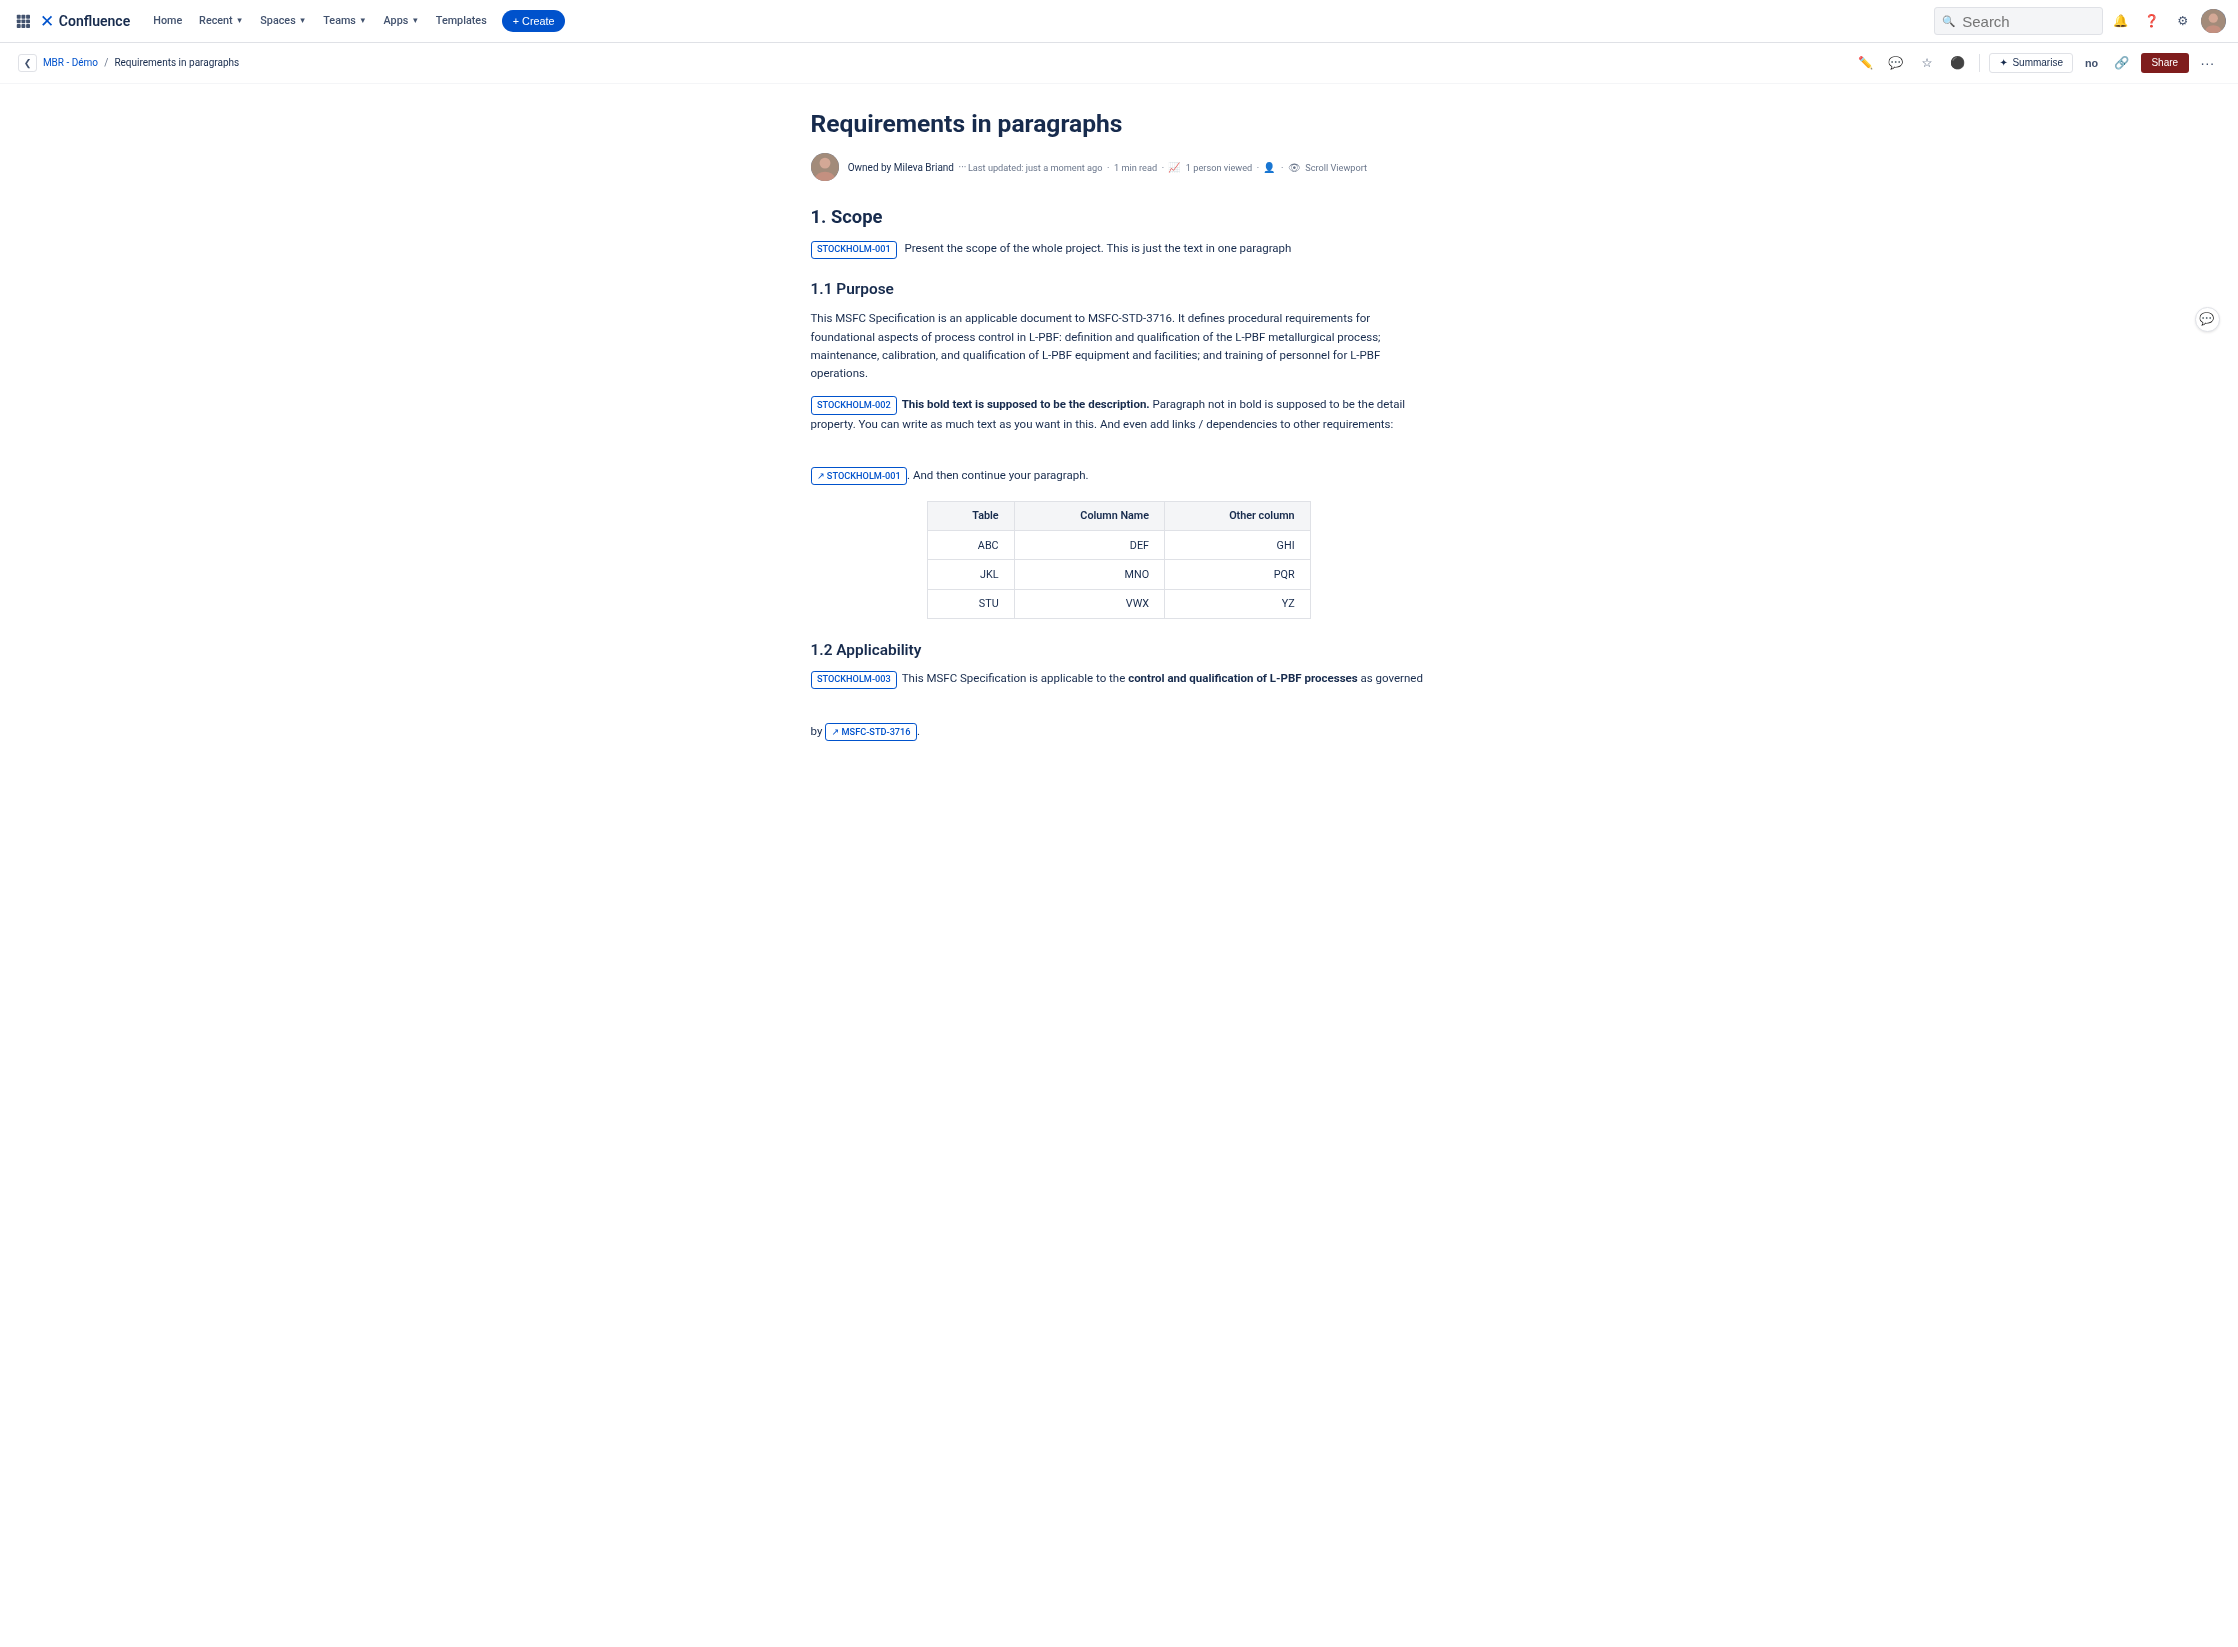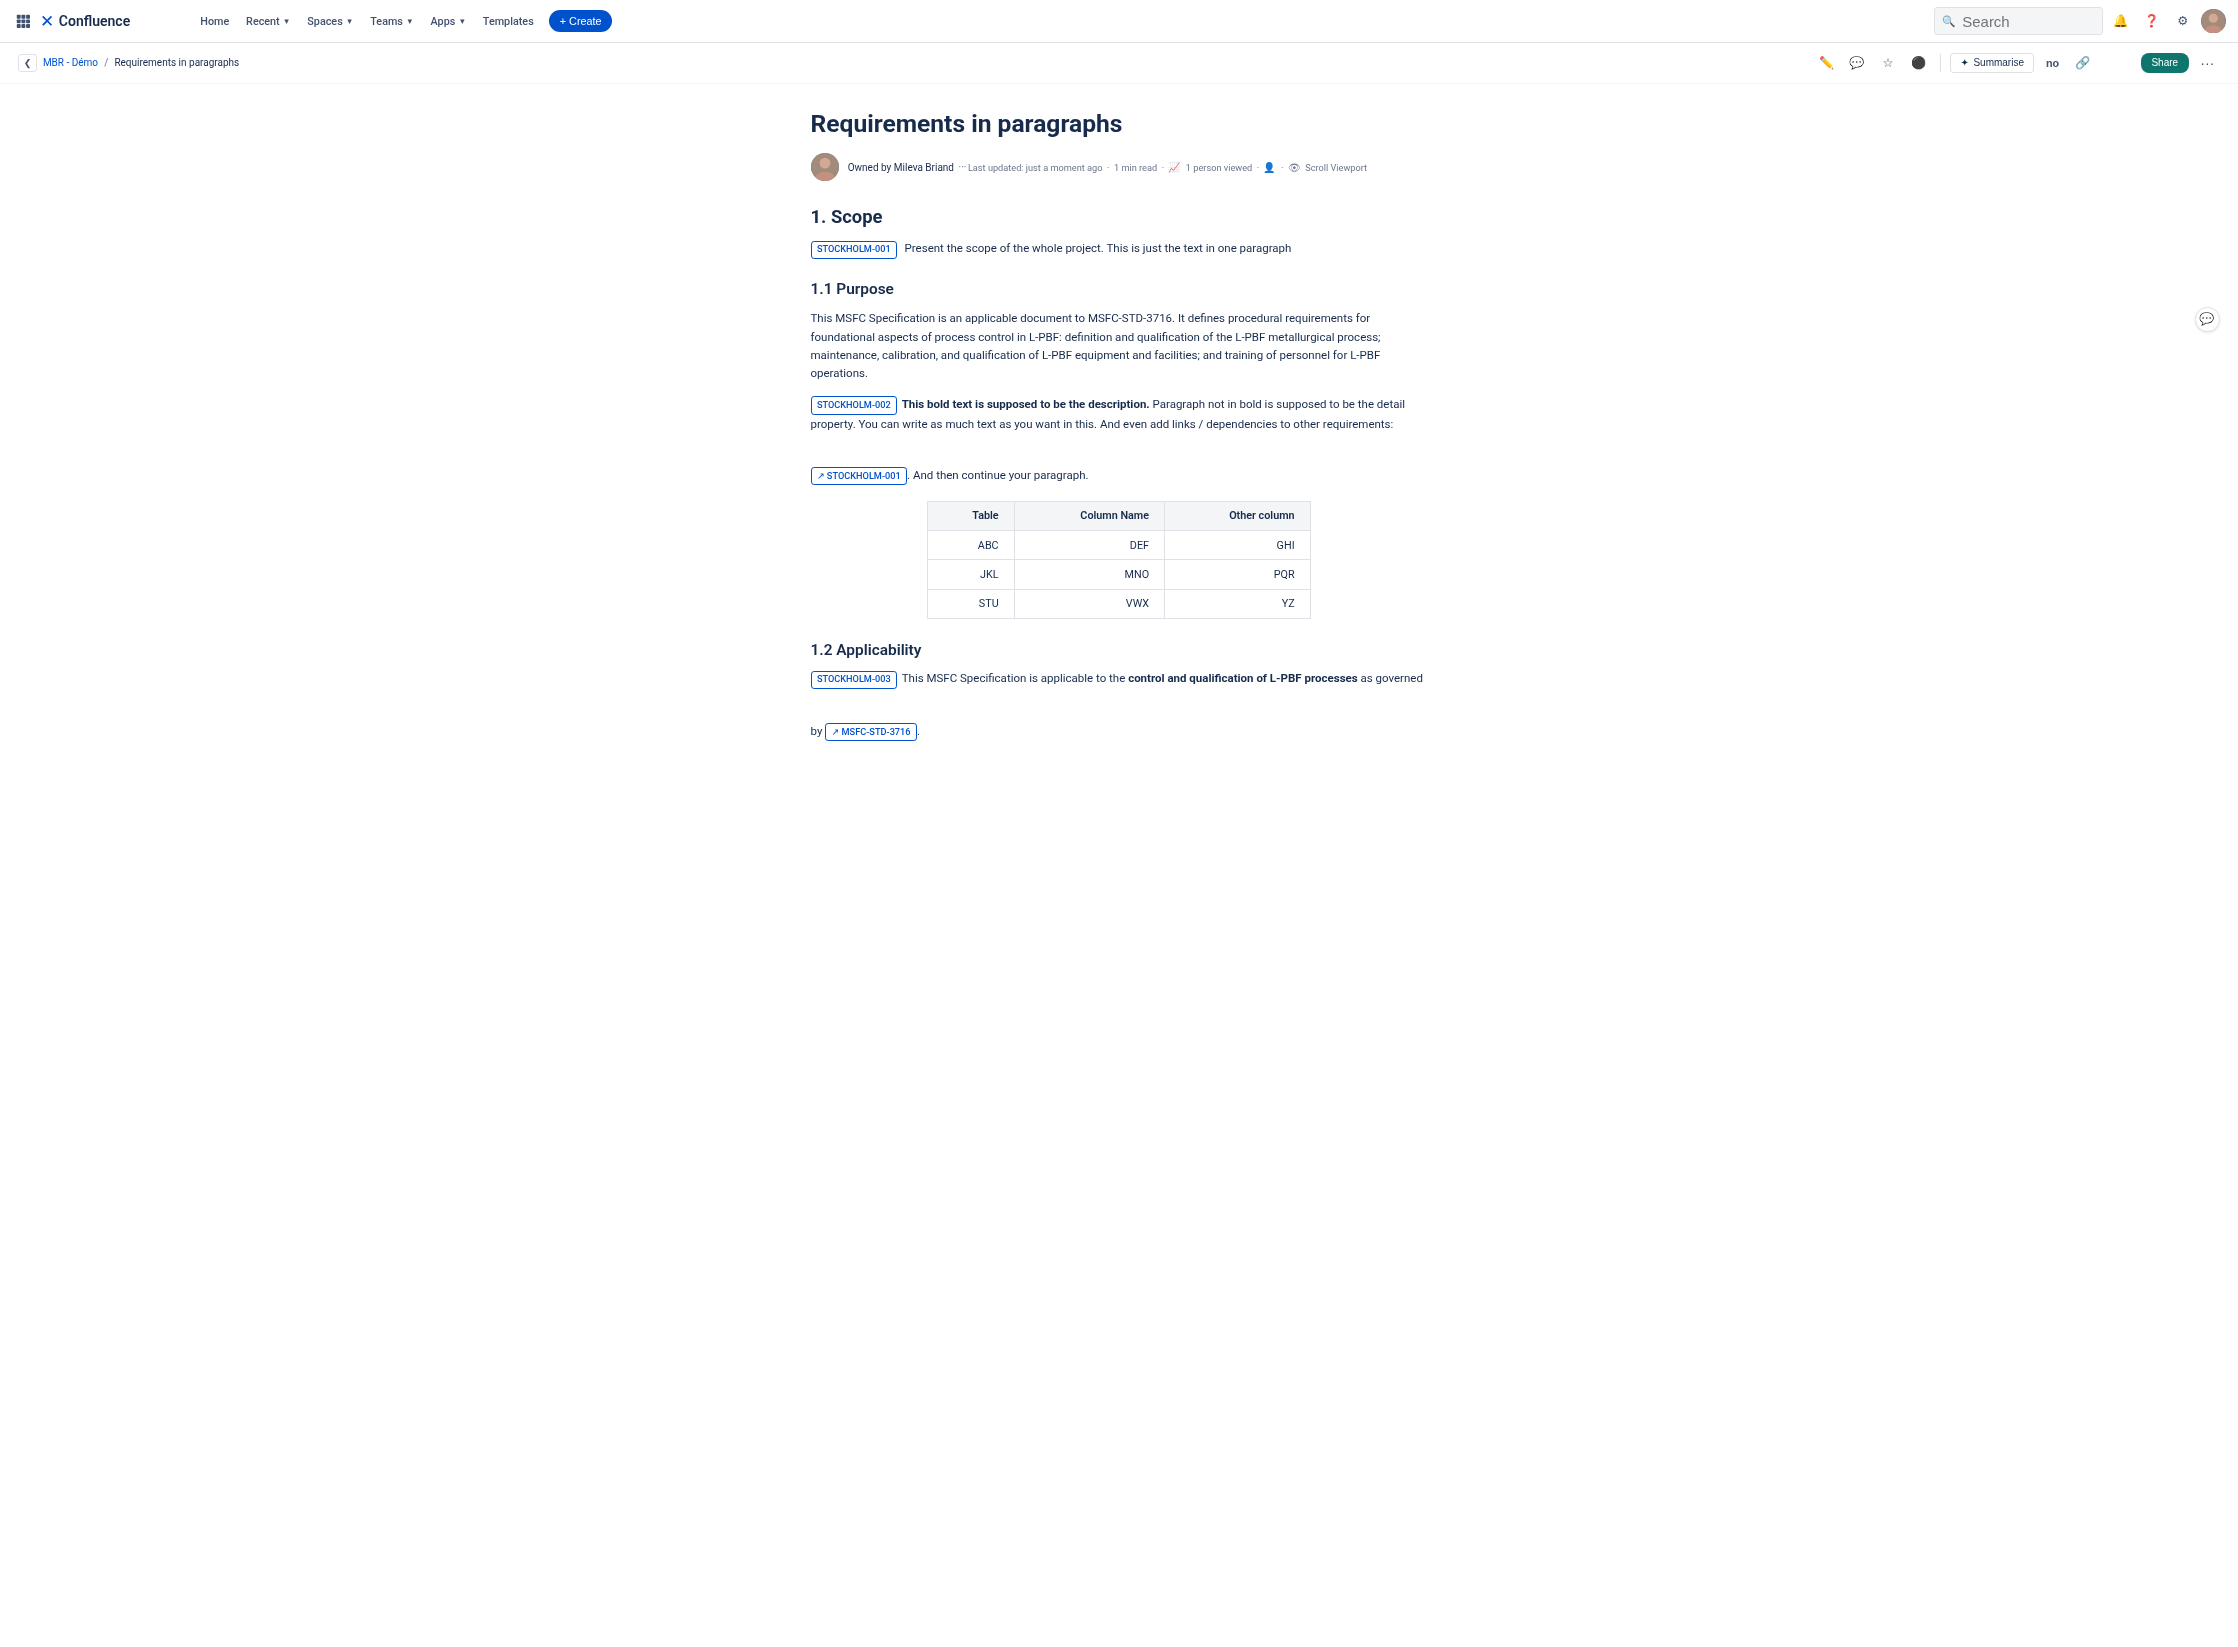--- a/index.html
+++ b/index.html
@@ -8,21 +8,21 @@
     
     .navbar {
       display: flex; align-items: center; height: 43px;
       background: #fff; border-bottom: 0.8px solid #dfe1e6;
       padding: 0 12.3px; gap: 3.1px; position: sticky; top: 0; z-index: 100;
     }
     .navbar-grid-icon { width: 21.5px; height: 21.5px; display: flex; align-items: center; justify-content: center; cursor: pointer; margin-right: 3.1px; }
     .navbar-logo { display: flex; align-items: center; gap: 4.6px; margin-right: 12.3px; text-decoration: none; }
     .navbar-logo-icon { color: #0052cc; font-size: 17px; }
     .navbar-logo-text { font-size: 14px; font-weight: 600; color: #172b4d; }
-    .navbar-nav { display: flex; align-items: center; gap: 1.5px; flex: 1; margin-left: 47px; }
+    .navbar-nav { display: flex; align-items: flex-start; gap: 1.5px; flex: 1; }
     .nav-item {
       padding: 4.6px 7.7px; border-radius: 3.1px; cursor: pointer;
       font-size: 10.8px; color: #42526e; font-weight: 500;
       display: flex; align-items: center; gap: 3.1px;
       white-space: nowrap;
     }
     .nav-chevron { font-size: 7.7px; }
     .create-btn {
       background: #0052cc; color: #fff; border: none; border-radius: 11px;
       padding: 5.4px 10.8px; font-size: 10.8px; font-weight: 500; cursor: pointer;
@@ -66,22 +66,22 @@
       width: 24.6px; height: 24.6px; border-radius: 3.1px; border: none;
       background: transparent; cursor: pointer; display: flex; align-items: center;
       justify-content: center; color: #42526e; font-size: 12.3px;
     }
     .summarise-btn {
       display: flex; align-items: center; gap: 4.6px;
       background: transparent; border: 0.8px solid #dfe1e6; border-radius: 3.1px;
       padding: 3.8px 9.2px; font-size: 10px; color: #172b4d; cursor: pointer;
     }
     .share-btn {
-      background: #0f766e; color: #fff; border: none; border-radius: 8px;
-      padding: 4.6px 10.8px; font-size: 10px; font-weight: 500; cursor: pointer; margin-left: 39px;
+      background: #7f1d1d; color: #fff; border: none; border-radius: 3px;
+      padding: 4.6px 10.8px; font-size: 10px; font-weight: 500; cursor: pointer;
     }
     .more-btn {
       width: 24.6px; height: 24.6px; border-radius: 3.1px; border: none;
       background: transparent; cursor: pointer; display: flex; align-items: center;
       justify-content: center; color: #42526e; font-size: 14px;
     }
 
     
     .page-layout { display: flex; }
     .content-area {

